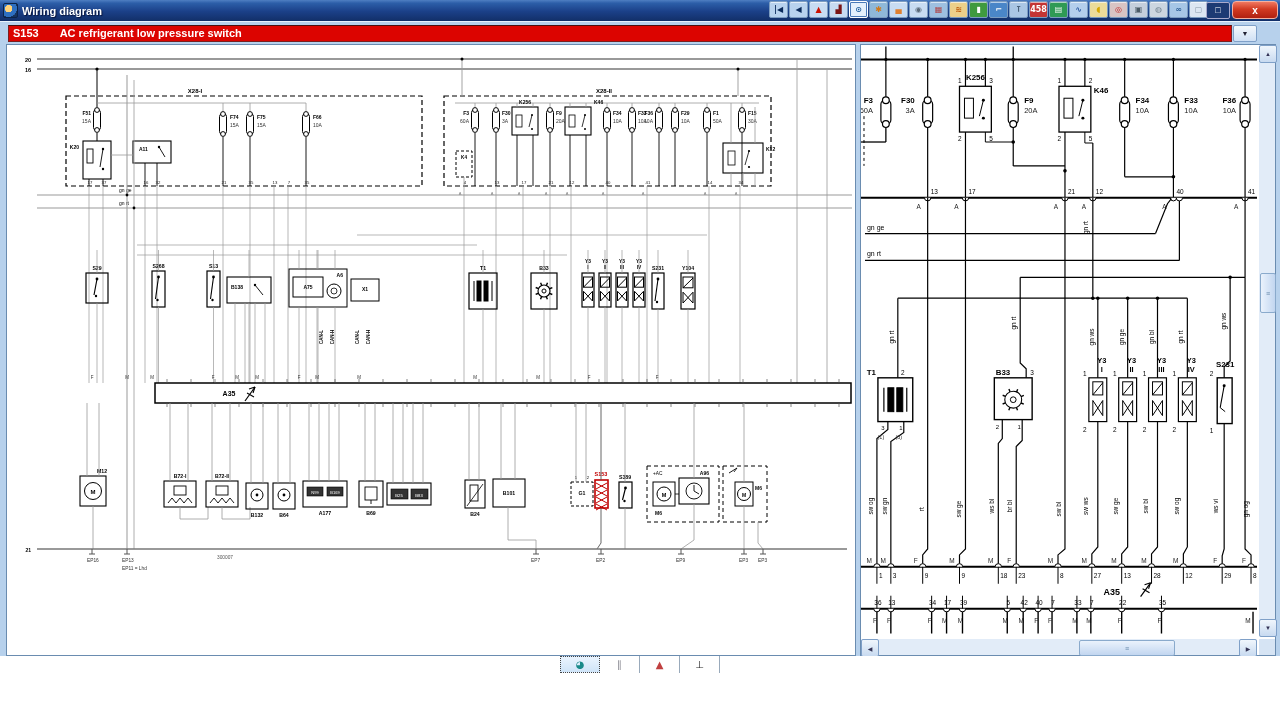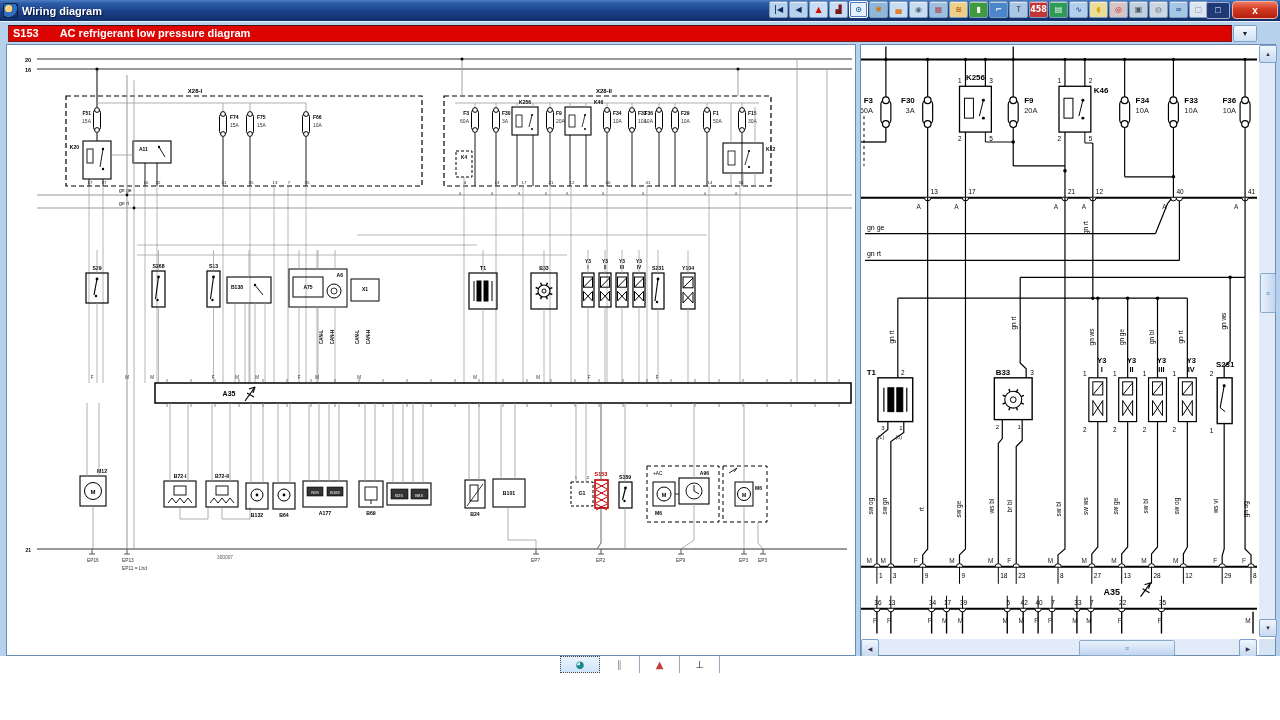--- a/index.html
+++ b/index.html
@@ -99,21 +99,21 @@
       </div>
     <div class="winctl">
       <span class="minbtn">□</span>
       <span class="closebtn">x</span>
     </div>
   </div>
 
   <div class="combobar">
     <div class="combofield">
       <span class="code">S153</span>
-      <span class="desc">AC refrigerant low pressure diagram</span>
+      <span class="desc">AC refrigerant low pressure switch</span>
     </div>
     <button class="combobtn">
       <span>▼</span>
     </button>
   </div>
 
   <div class="main">
     <div class="panel left">
       <svg id="leftsvg" width="846" height="608" viewBox="0 0 846 608">
           <text x="24" y="17" font-size="5.5" text-anchor="end" fill="#000" font-weight="bold">20</text>

